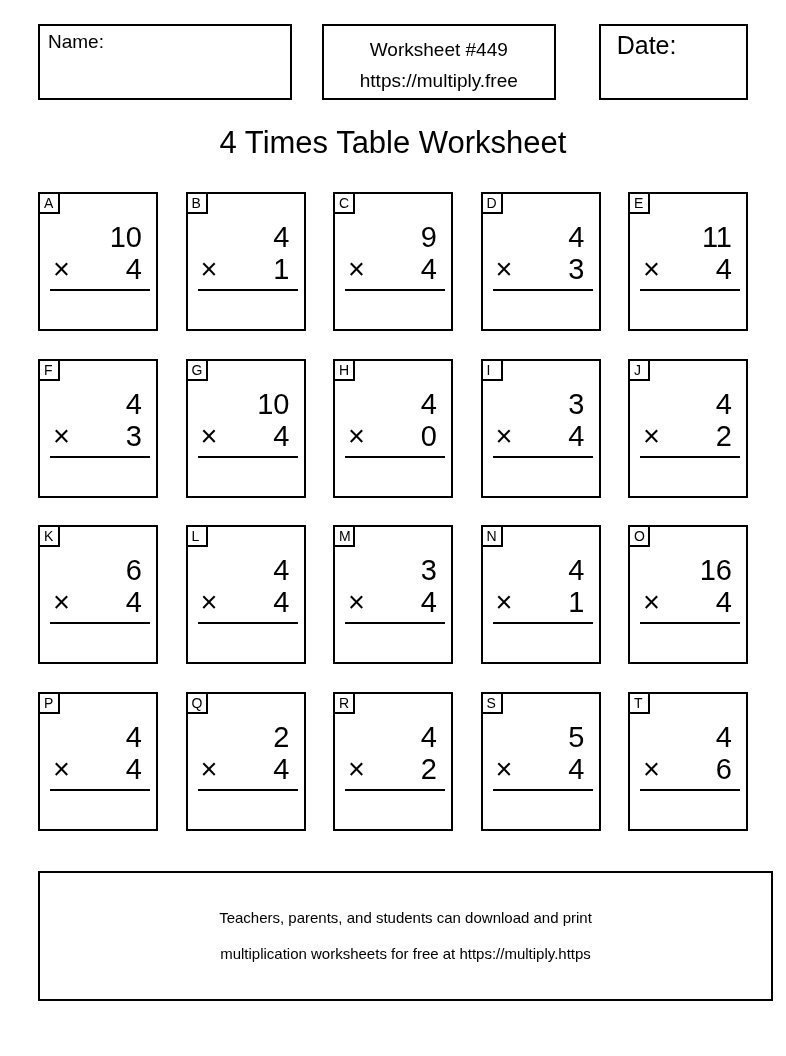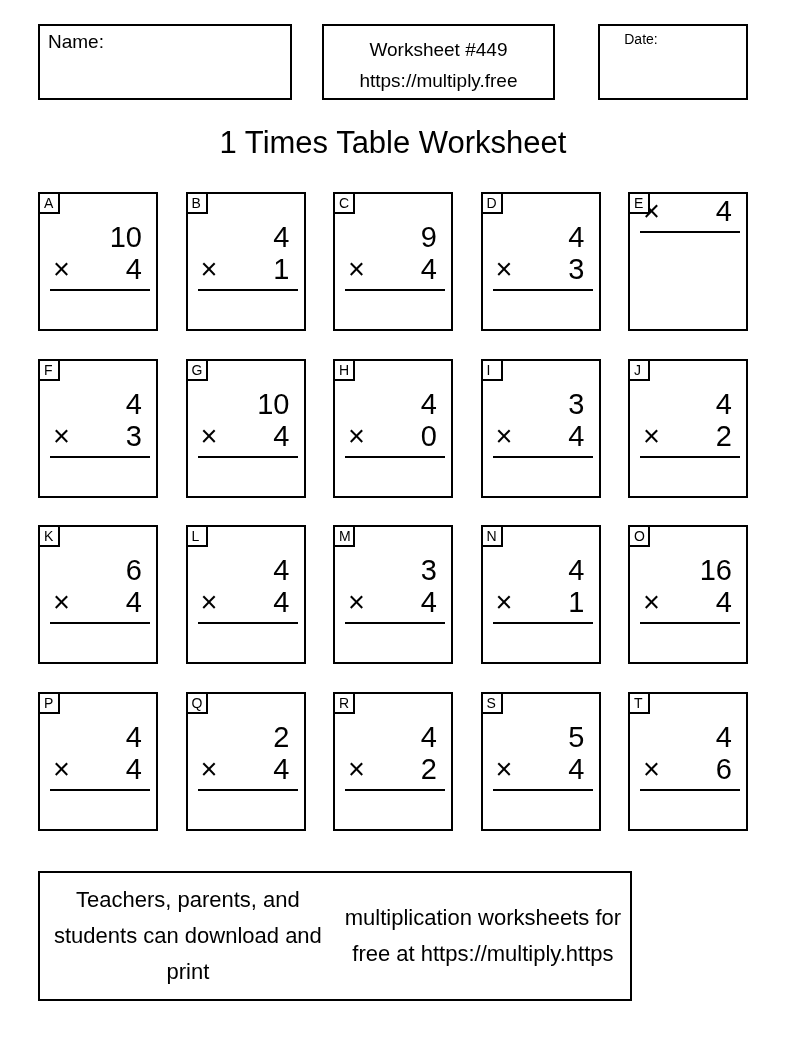--- a/index.html
+++ b/index.html
@@ -41,22 +41,22 @@
     width: 251px;
     margin-left: 4px;
     text-align: center;
     font-size: 19px;
     line-height: 31px;
     padding-top: 8px;
   }
   .date-box {
     width: 159px;
     margin-left: 17px;
-    padding: 5px 0 0 24px;
-    font-size: 14px;
+    padding: 5px 0 0 16px;
+    font-size: 25px;
   }
   
   .title {
     margin: 33px 0 0 0;
     font-size: 31px;
     font-weight: normal;
     line-height: 36px;
     text-align: center;
     letter-spacing: 0;
   }
@@ -108,29 +108,29 @@
   }
   .answer-line {
     border-top: 2px solid #000;
     margin: 5px 6px 0 10px;
     height: 0;
   }
   
   .footer-box {
     box-sizing: border-box;
     margin-top: 40px;
-    width: 594px;
+    width: 735px;
     height: 130px;
     border: 2px solid #000;
     display: flex;
-    flex-direction: row;
+    flex-direction: column;
     justify-content: center;
     align-items: center;
     text-align: center;
-    font-size: 22px;
+    font-size: 15px;
     line-height: 36px;
   }
 </style>
 </head>
 <body>
 
 <div class="page">
 
   <div class="header-row">
     <div class="hbox name-box">
@@ -138,21 +138,21 @@
     </div>
     <div class="hbox worksheet-box">
       <div>Worksheet #449</div>
       <div>https://multiply.free</div>
     </div>
     <div class="hbox date-box">
       <span>Date:</span>
     </div>
   </div>
 
-  <h1 class="title">1 Times Table Worksheet</h1>
+  <h1 class="title">4 Times Table Worksheet</h1>
 
   <div class="grid">
     <div class="problem">
       <div class="letter-tab">A</div>
       <div class="operand-top">10</div>
       <div class="operand-row">
         <span>×</span>
         <span>4</span>
       </div>
       <div class="answer-line"></div>
@@ -183,20 +183,21 @@
       <div class="operand-top">4</div>
       <div class="operand-row">
         <span>×</span>
         <span>3</span>
       </div>
       <div class="answer-line"></div>
     </div>
 
     <div class="problem">
       <div class="letter-tab">E</div>
+      <div class="operand-top">11</div>
       <div class="operand-row">
         <span>×</span>
         <span>4</span>
       </div>
       <div class="answer-line"></div>
     </div>
 
     <div class="problem">
       <div class="letter-tab">F</div>
       <div class="operand-top">4</div>

